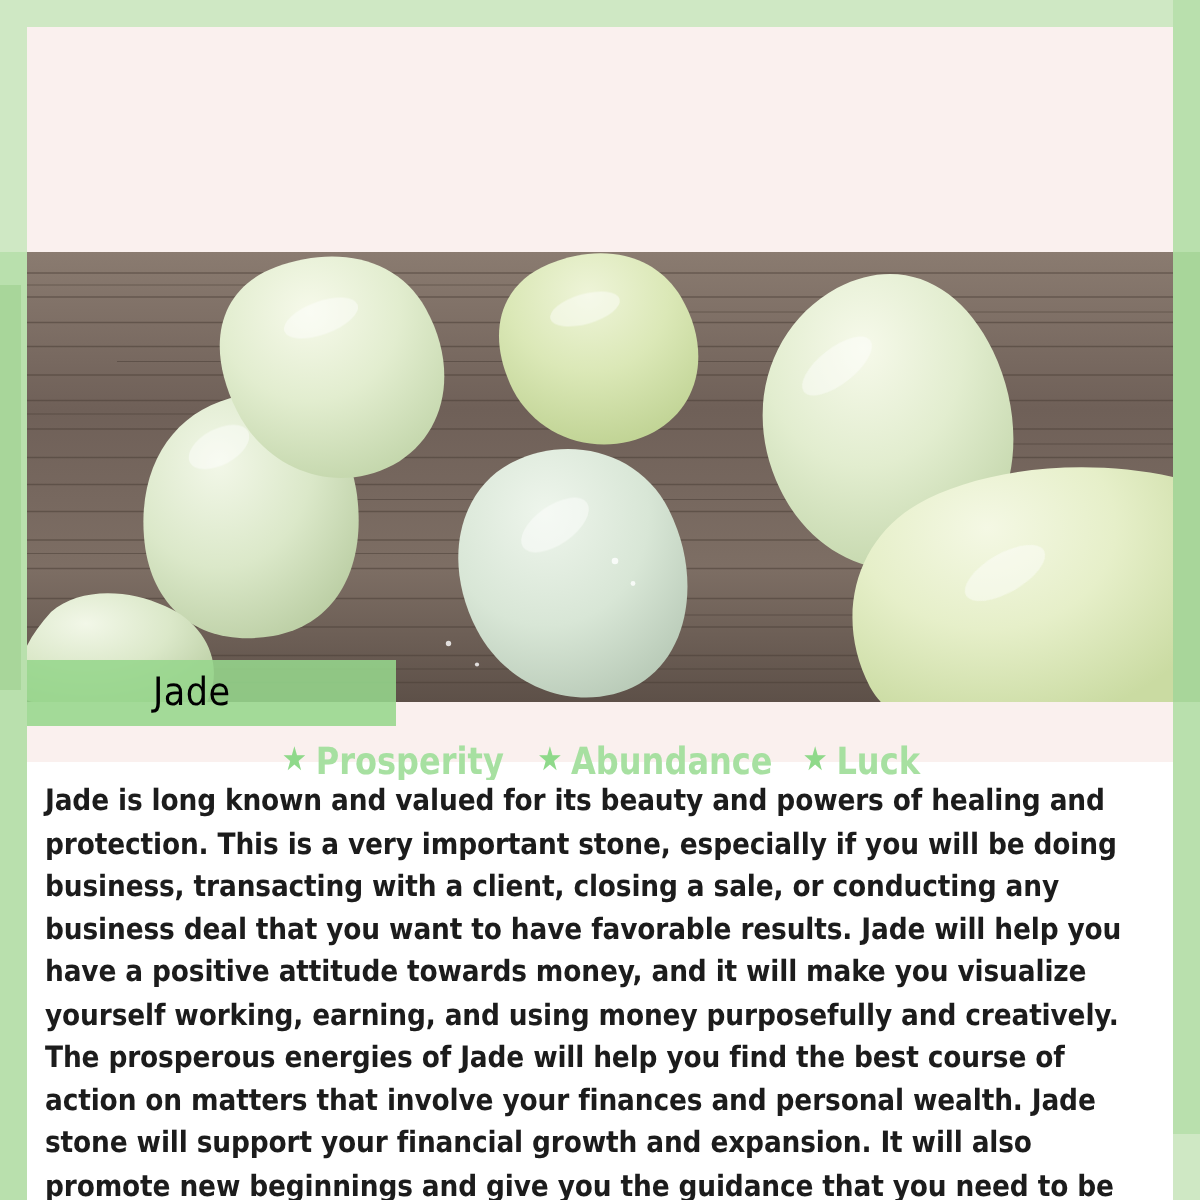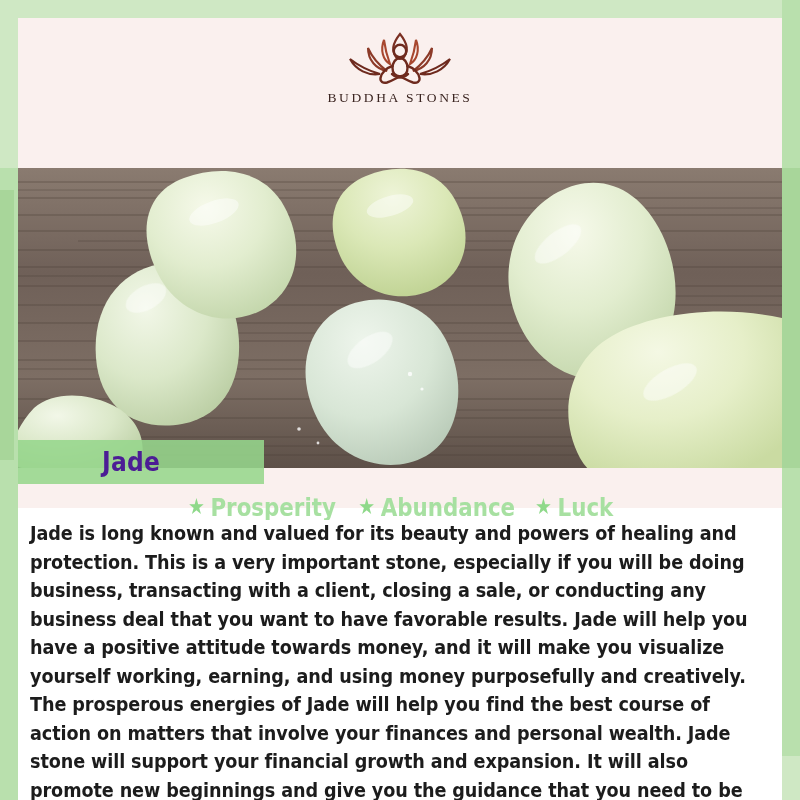--- a/index.html
+++ b/index.html
@@ -131,23 +131,23 @@
     position: absolute;
     left: 0; top: 422px;
     width: 246px; height: 44px;
     background: rgba(150, 214, 140, 0.88);
     display: flex;
     align-items: center;
   }
   .jade-label {
     margin-left: 84px;
     font-family: "Liberation Sans Narrow", "DejaVu Sans Condensed", "Liberation Sans", sans-serif;
-    font-weight: bold;
+    font-weight: normal;
     font-size: 26px;
-    color: #4c1d95;
+    color: #000000;
     letter-spacing: 0.3px;
   }
 
   
   .benefits {
     position: absolute;
     left: 0; top: 472px;
     width: 764px; height: 34px;
     display: flex;
     align-items: center;
@@ -201,41 +201,20 @@
   <div class="green-strip-top"></div>
   <div class="green-strip-right"></div>
   <div class="green-strip-right-2"></div>
   <div class="green-strip-left"></div>
   <div class="green-strip-left-2"></div>
   <div class="green-bottom"></div>
   <div class="green-bottom-angle"></div>
 
   <div class="canvas">
 
-    <div class="header">
-      <svg class="logo-mark" viewBox="0 0 120 62">
-        <g fill="none" stroke="#7a2f22" stroke-width="2.1" stroke-linecap="round">
-          <path d="M60 8 C52 18 52 26 56 31 C58 33.5 62 33.5 64 31 C68 26 68 18 60 8 Z"></path>
-          <path d="M44 14 C40 24 43 34 50 38 C47 30 45 22 44 14 Z" stroke="#a8472f"></path>
-          <path d="M76 14 C80 24 77 34 70 38 C73 30 75 22 76 14 Z" stroke="#a8472f"></path>
-          <path d="M28 22 C28 34 36 43 47 45 C39 39 32 31 28 22 Z" stroke="#8c3a28"></path>
-          <path d="M92 22 C92 34 84 43 73 45 C81 39 88 31 92 22 Z" stroke="#8c3a28"></path>
-          <path d="M10 33 C16 44 28 50 40 48 C29 45 19 40 10 33 Z" stroke="#6e2a1e"></path>
-          <path d="M110 33 C104 44 92 50 80 48 C91 45 101 40 110 33 Z" stroke="#6e2a1e"></path>
-        </g>
-        <g fill="none" stroke="#6e2a1e" stroke-width="2.4" stroke-linecap="round">
-          <circle cx="60" cy="25" r="6.2"></circle>
-          <path d="M60 31.5 C55 33 52.5 37 52.5 42 C52.5 46.5 55 50 60 50.5 C65 50 67.5 46.5 67.5 42 C67.5 37 65 33 60 31.5 Z"></path>
-          <path d="M52.5 40 C46 42 41.5 47 40.5 52 C40 55.5 43 57.5 47 56.5 C52 55 56 52 60 50.5"></path>
-          <path d="M67.5 40 C74 42 78.5 47 79.5 52 C80 55.5 77 57.5 73 56.5 C68 55 64 52 60 50.5"></path>
-          <path d="M52 48 C55 50.5 58 51.5 60 51.5 C62 51.5 65 50.5 68 48"></path>
-        </g>
-      </svg>
-      <div class="logo-word">BUDDHA STONES</div>
-    </div>
 
 
     <div class="photo">
       <svg viewBox="0 0 764 300" preserveAspectRatio="none">
         <defs>
           <linearGradient id="wood" x1="0" y1="0" x2="0" y2="1">
             <stop offset="0%" stop-color="#8a7b70"></stop>
             <stop offset="35%" stop-color="#6f6058"></stop>
             <stop offset="70%" stop-color="#7d6e64"></stop>
             <stop offset="100%" stop-color="#5d5048"></stop>

